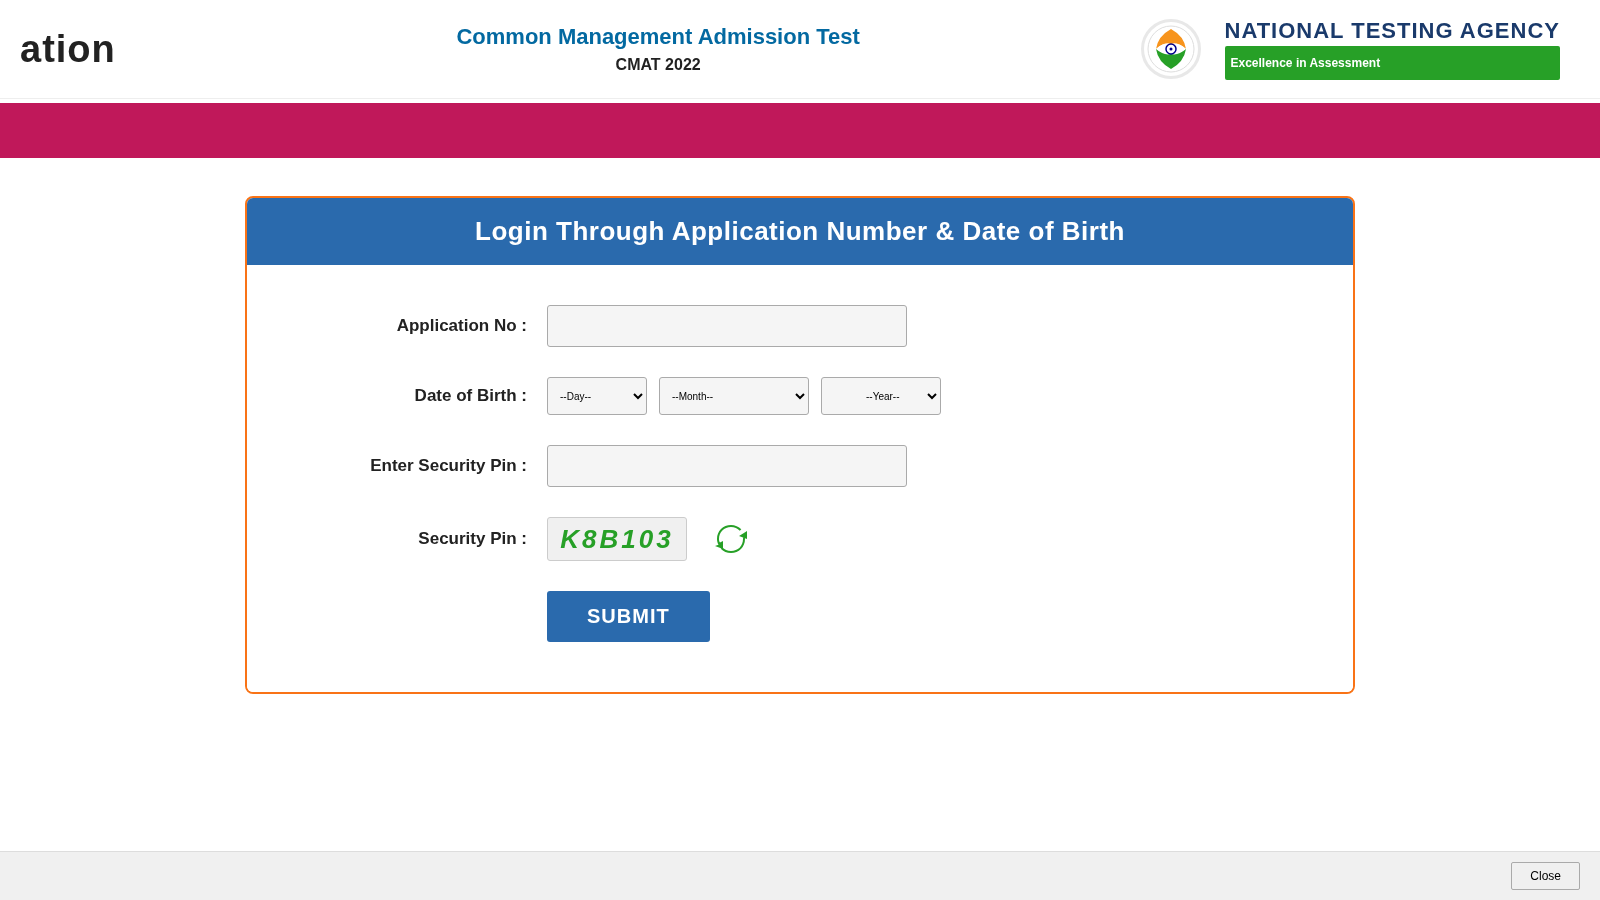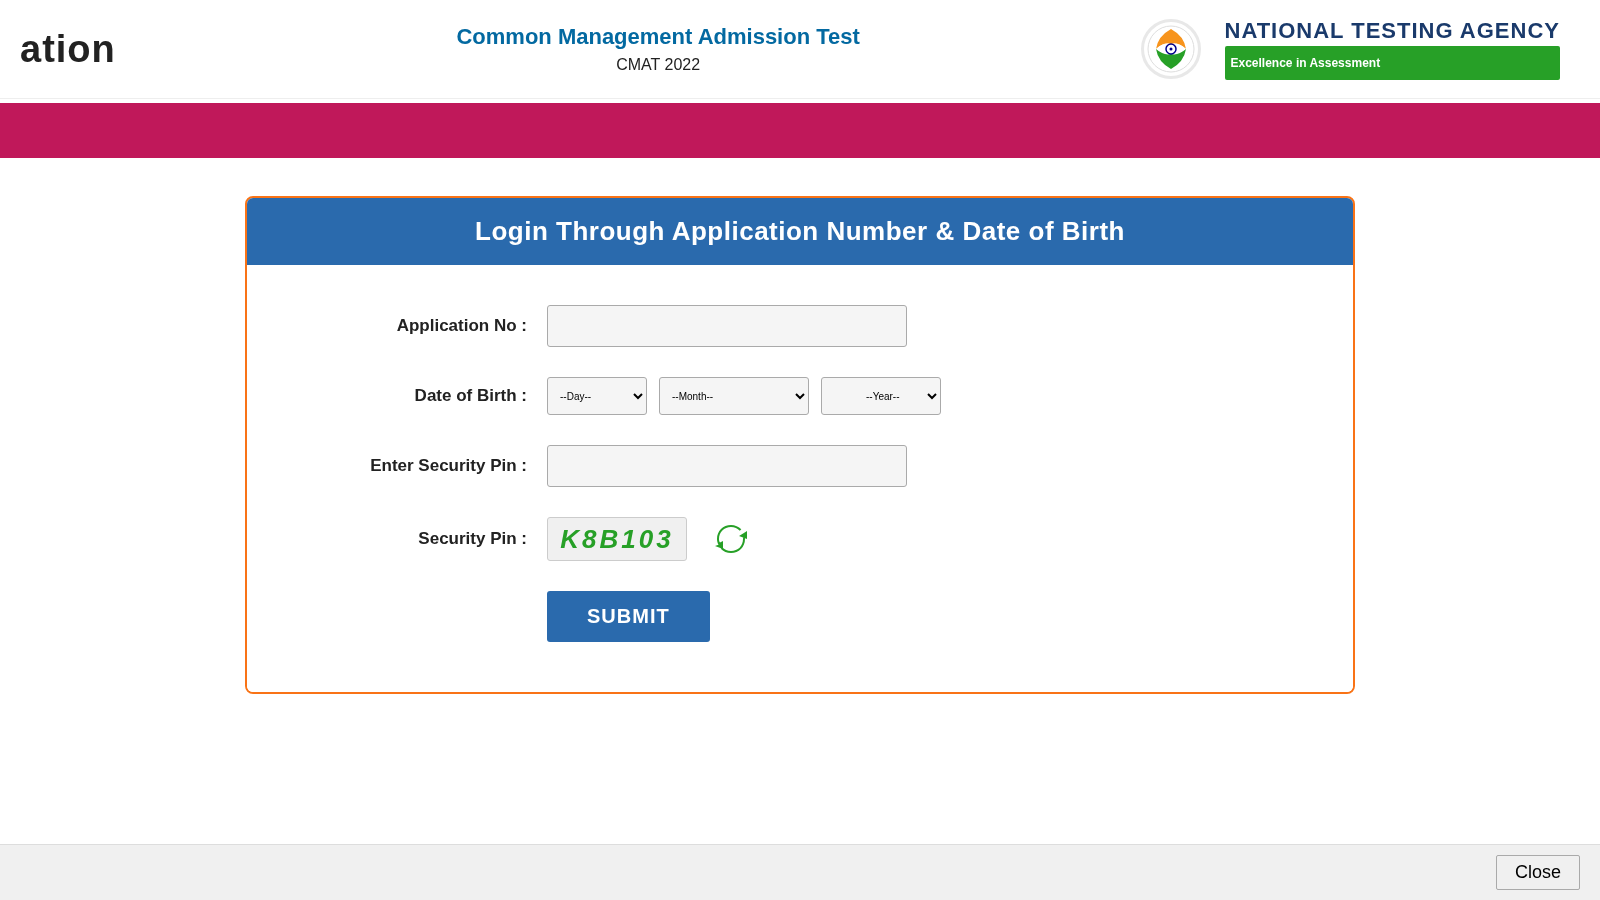--- a/index.html
+++ b/index.html
@@ -37,21 +37,21 @@
     }
 
     .header-center .title {
       font-size: 22px;
       font-weight: bold;
       color: #0369a1;
     }
 
     .header-center .subtitle {
       font-size: 16px;
-      font-weight: normal;
+      font-weight: bold;
       color: #222;
       margin-top: 6px;
     }
 
     .header-right {
       display: flex;
       align-items: center;
       gap: 12px;
     }
 
@@ -261,21 +261,21 @@
       padding: 10px 20px;
       display: flex;
       justify-content: flex-end;
       border-top: 1px solid #ddd;
     }
 
     .close-btn {
       background: #f0f0f0;
       border: 1px solid #aaa;
       padding: 6px 18px;
-      font-size: 18px;
+      font-size: 12px;
       cursor: pointer;
       border-radius: 2px;
     }
   </style>
 </head>
 <body>
 
 <div class="header">
   <div class="header-left-text">ation</div>
 

